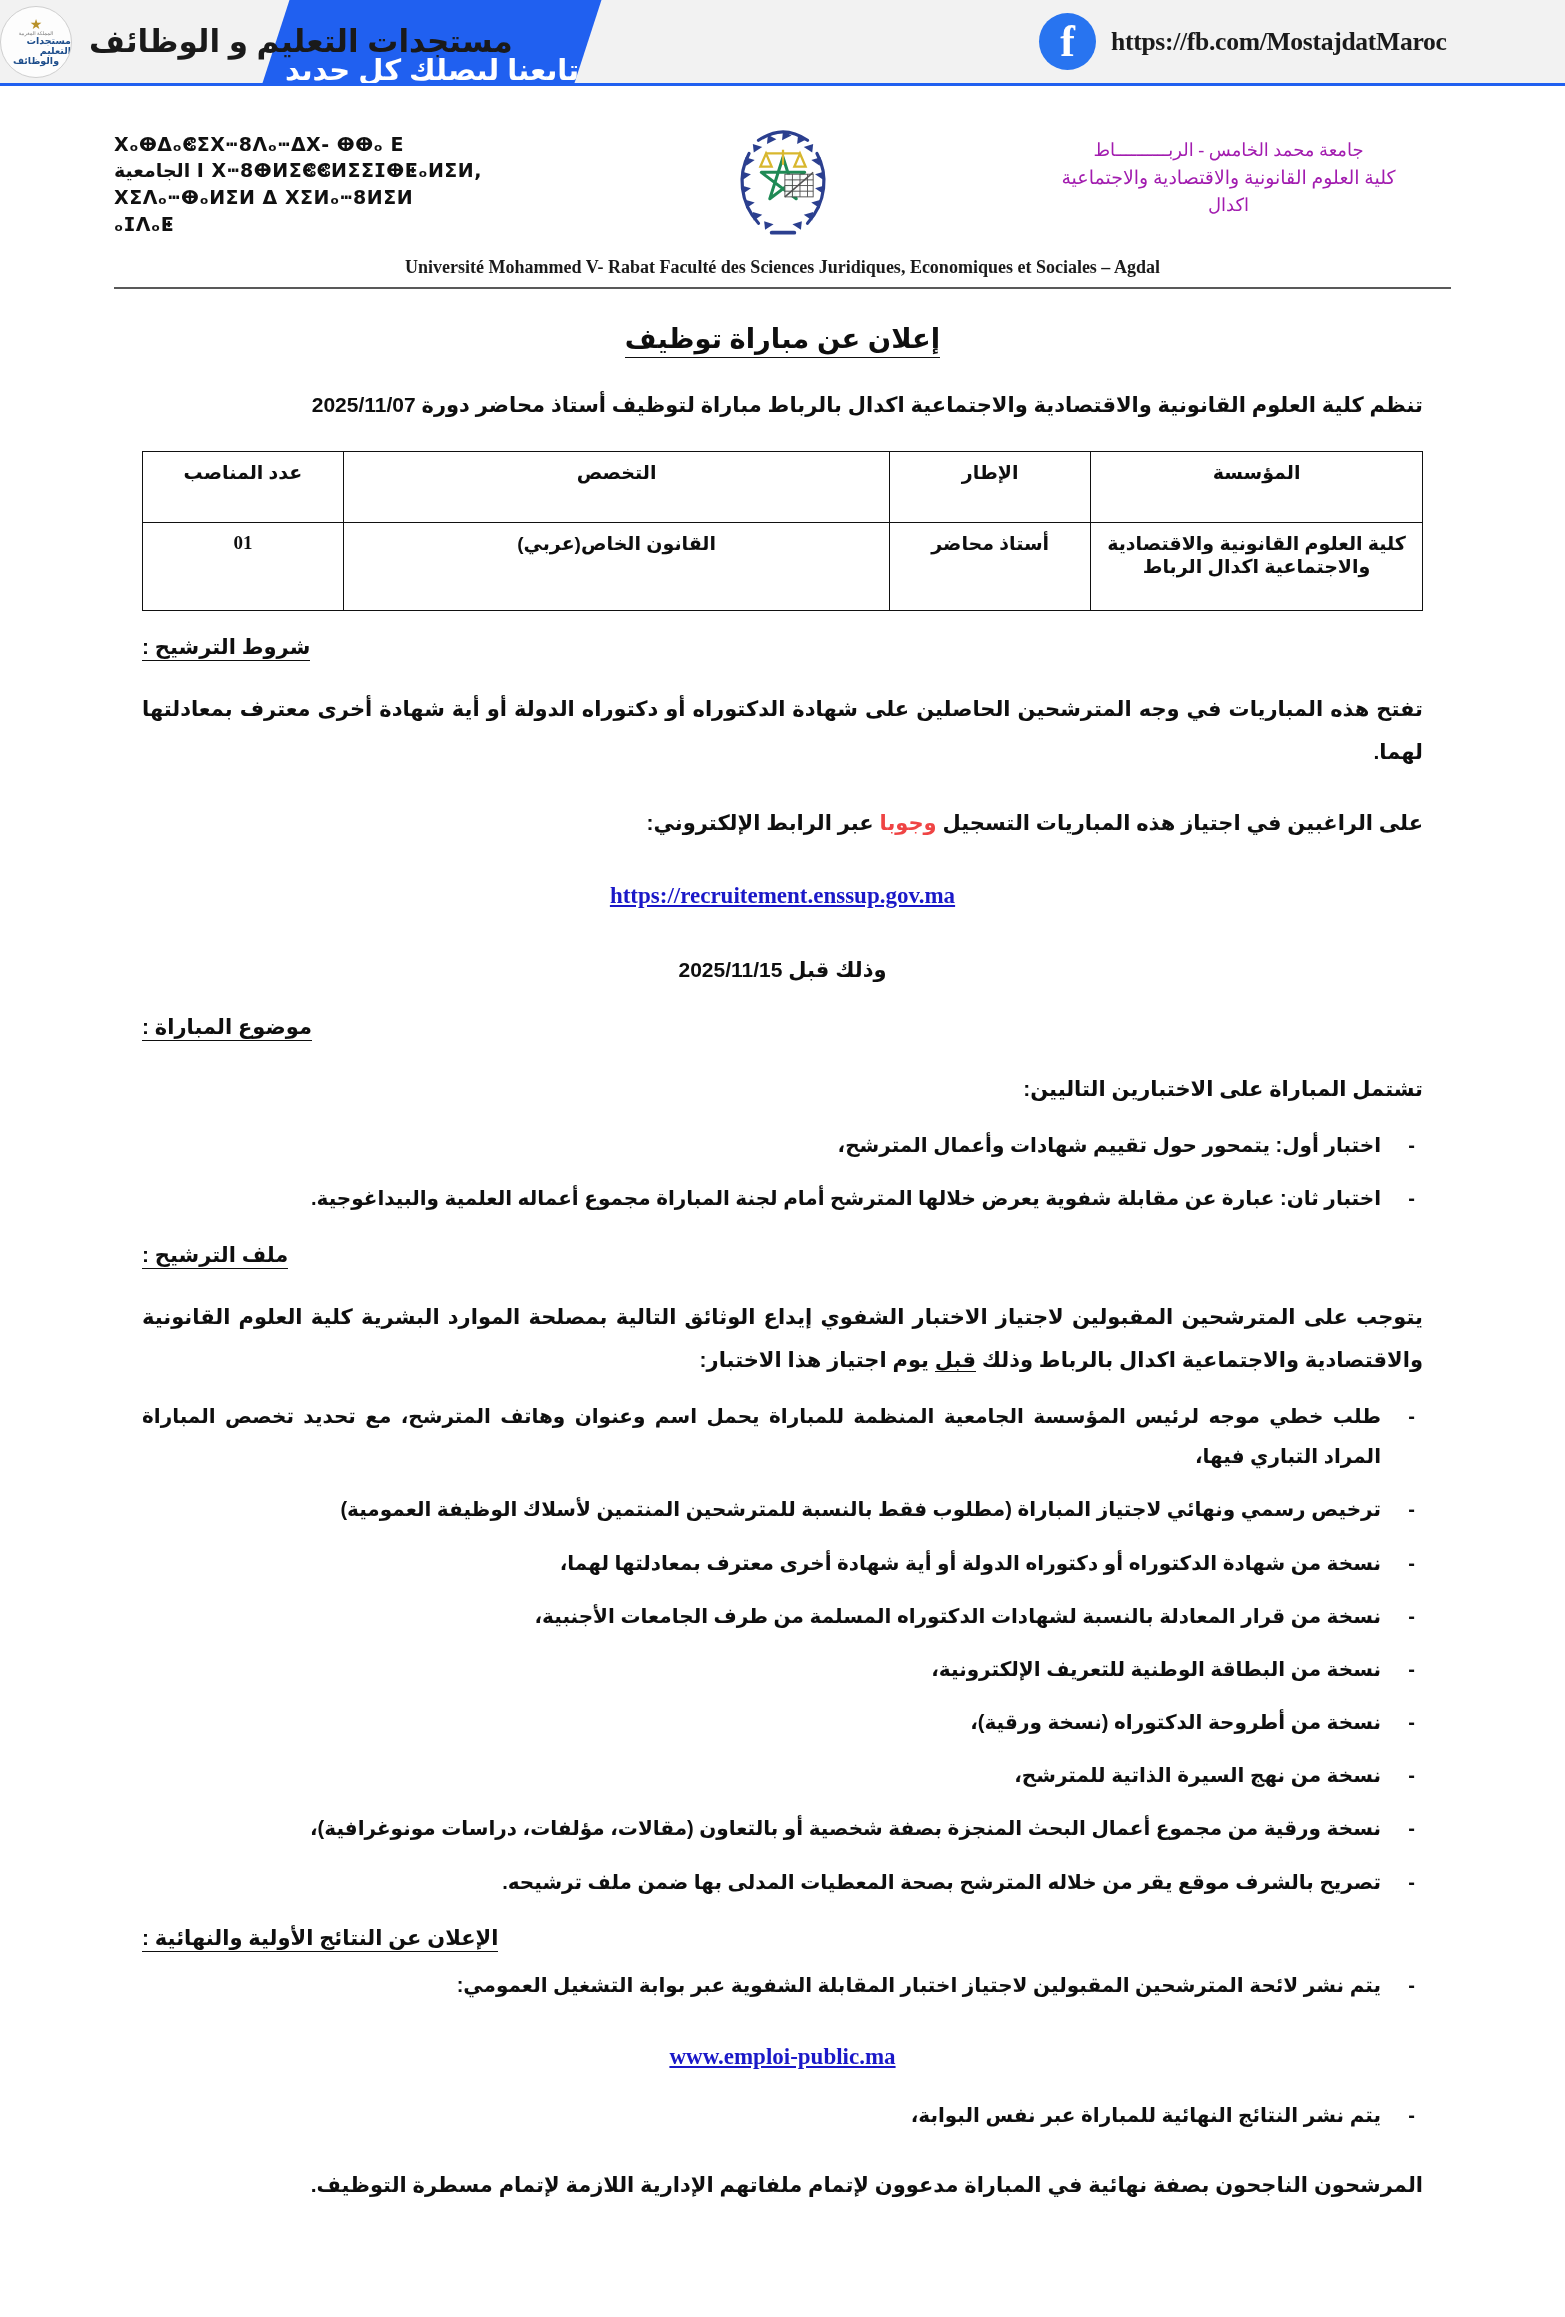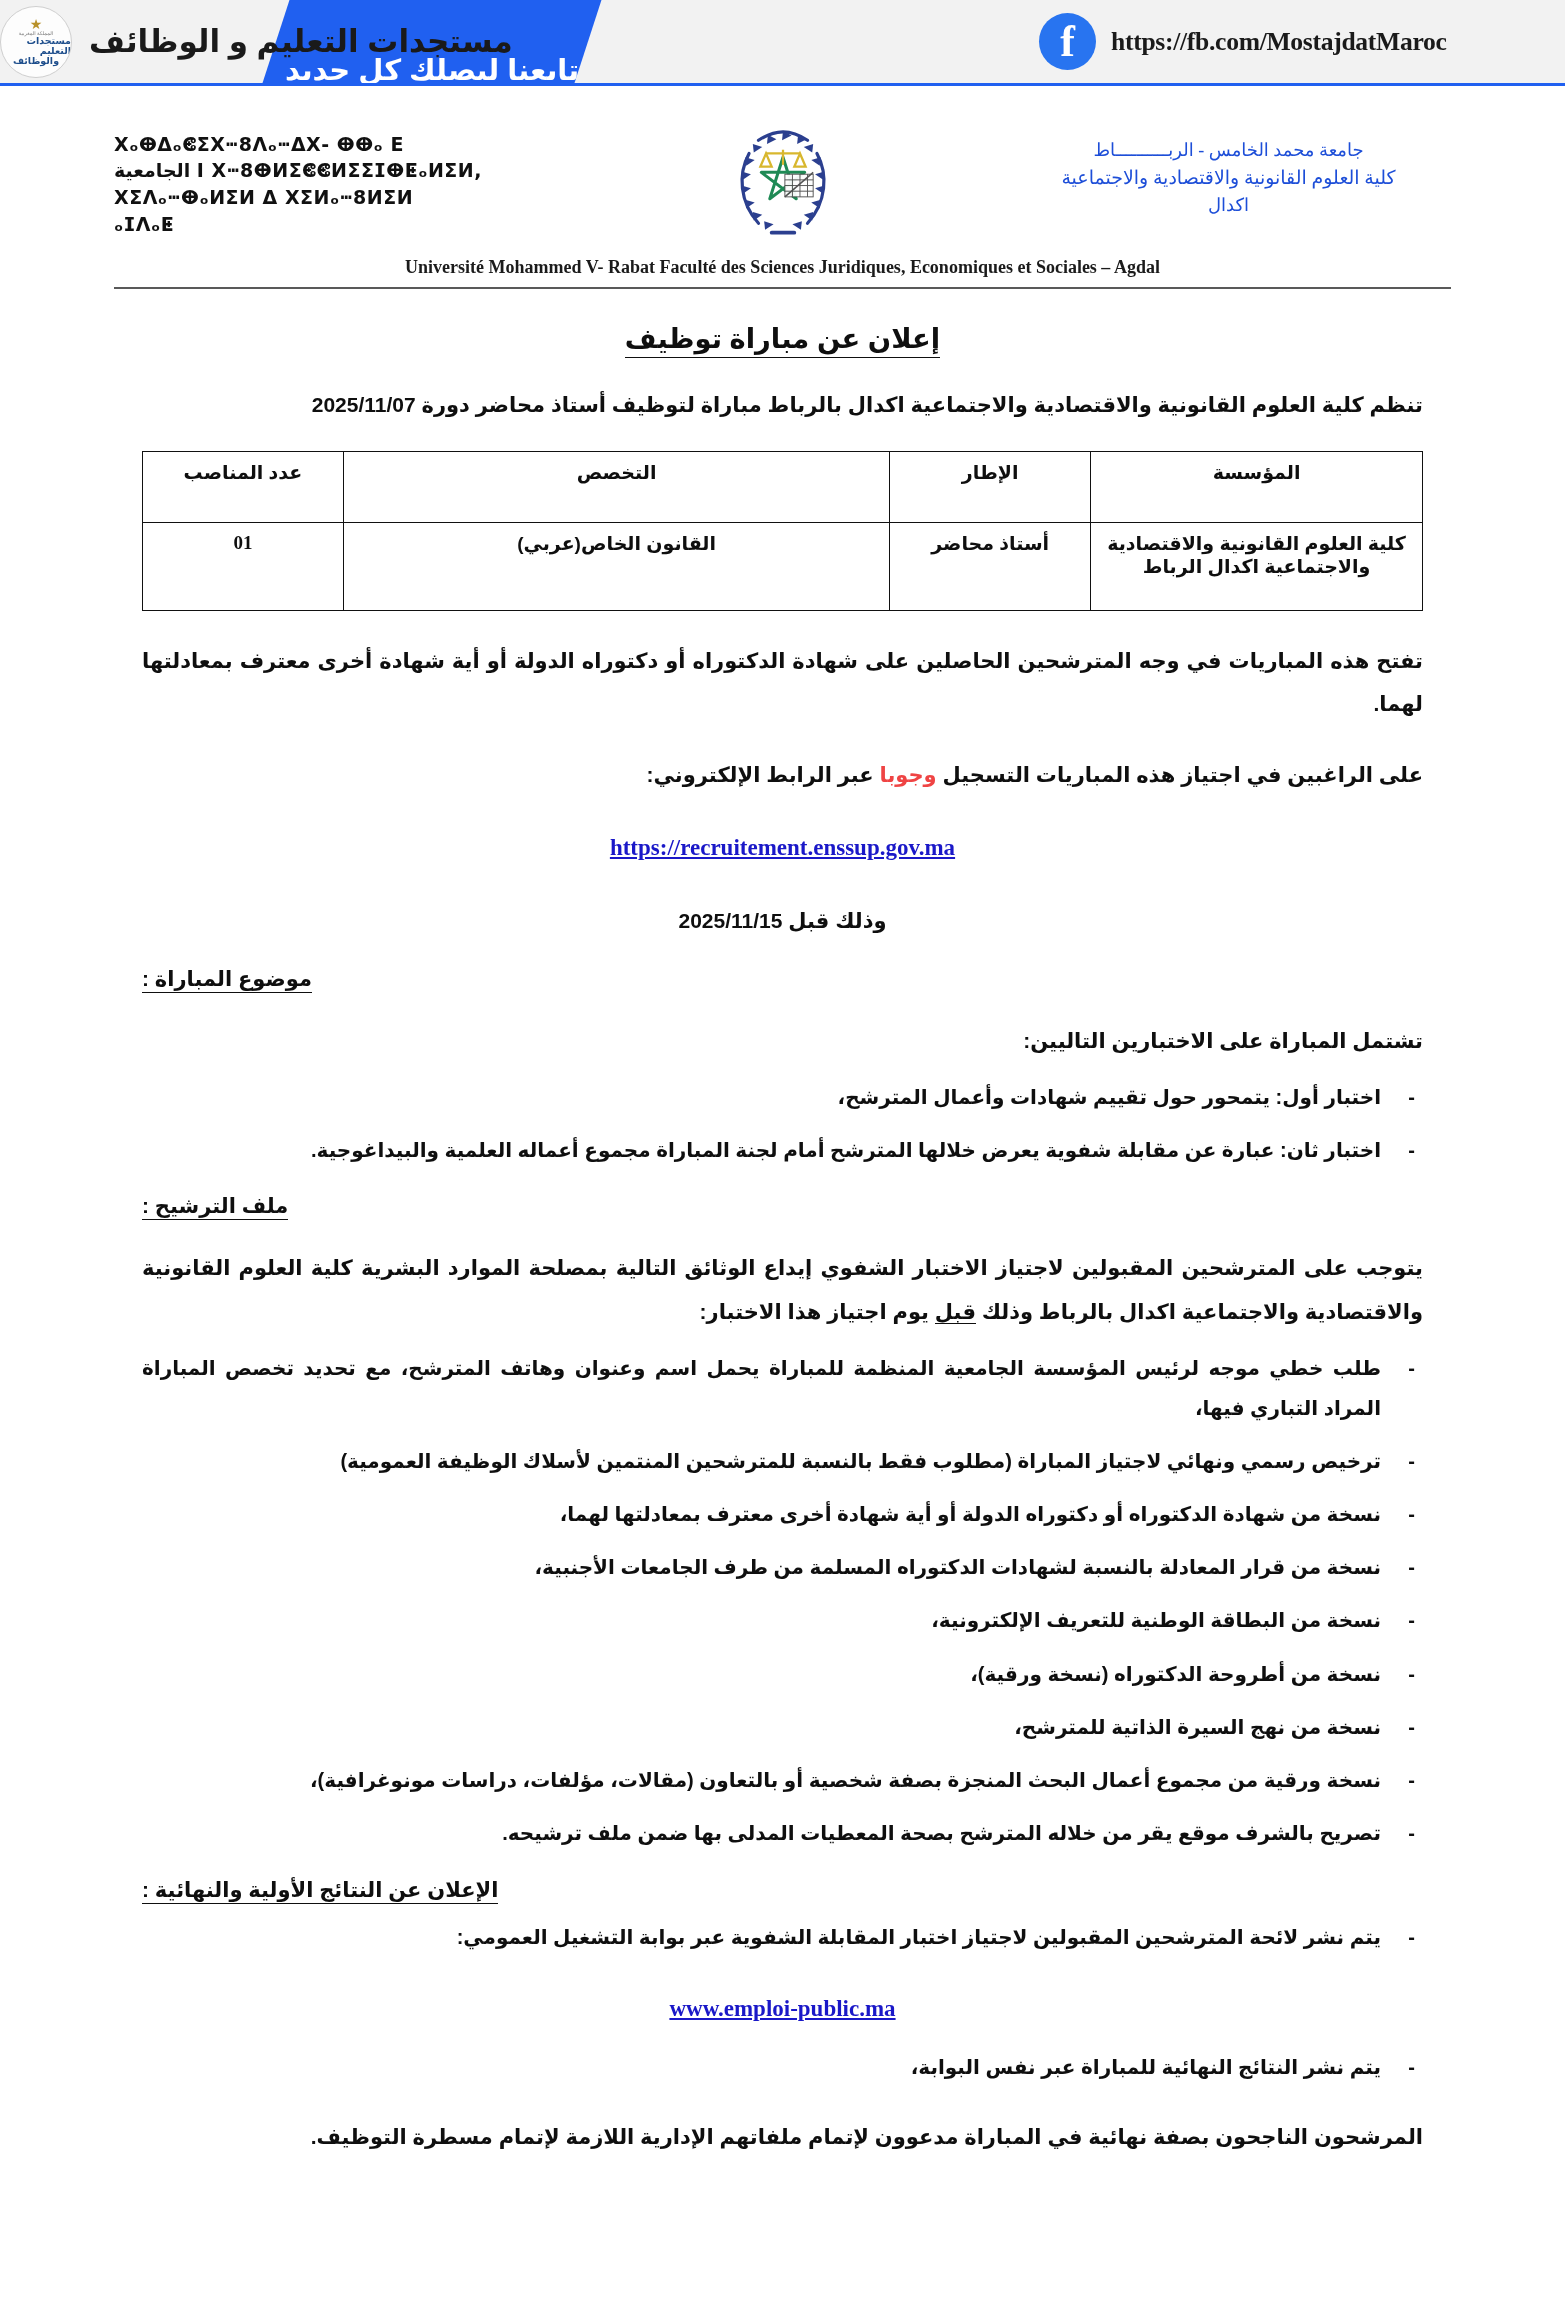--- a/index.html
+++ b/index.html
@@ -132,21 +132,21 @@
     margin:21px 0 0 0;
     padding:0 114px;
     display:flex;
     align-items:center;
     justify-content:space-between;
     direction:rtl;
     min-height:142px;
   }
   .lh-ar{
     text-align:center;
-    color:#1d4ed8;
+    color:#a21caf;
     font-family:"Liberation Serif","DejaVu Serif",serif;
     width:445px;
     line-height:1.5;
   }
   .lh-ar .l1{font-size:18px;letter-spacing:0.9px;}
   .lh-ar .l2{font-size:19px;}
   .lh-ar .l3{font-size:18px;}
   .lh-emblem{
     width:114px;height:132px;
     position:relative;
@@ -382,20 +382,23 @@
       <tbody>
         <tr>
           <td class="c-inst">كلية العلوم القانونية والاقتصادية والاجتماعية اكدال  الرباط</td>
           <td class="c-frame">أستاذ محاضر</td>
           <td class="c-spec">القانون الخاص(عربي)</td>
           <td class="c-num">01</td>
         </tr>
       </tbody>
     </table>
 
+    <div class="sec-head">
+      <span>شروط الترشيح :</span>
+    </div>
 
     <div class="para">تفتح هذه المباريات في وجه المترشحين الحاصلين على شهادة الدكتوراه أو دكتوراه الدولة أو أية شهادة أخرى معترف بمعادلتها لهما.</div>
 
     <div class="para">
       <span>على الراغبين في اجتياز هذه المباريات التسجيل </span><span class="red">وجوبا</span><span> عبر الرابط الإلكتروني:</span>
     </div>
 
     <div class="para center">
       <a class="link" href="#">https://recruitement.enssup.gov.ma</a>
     </div>

